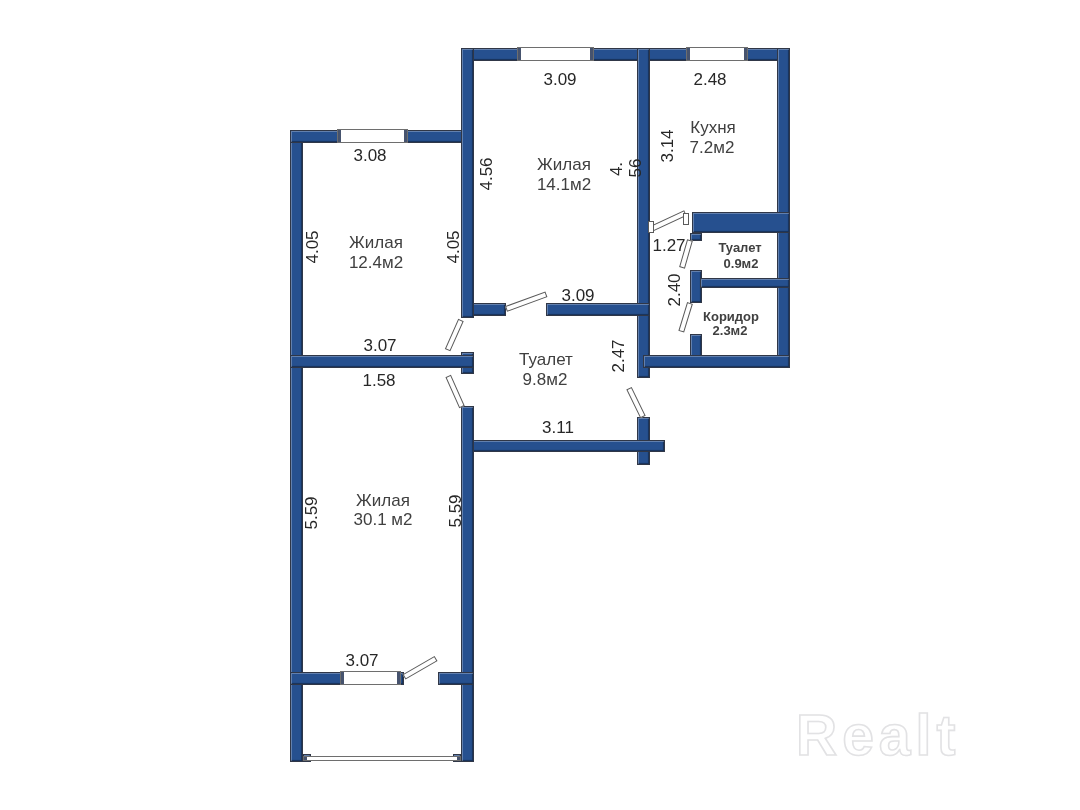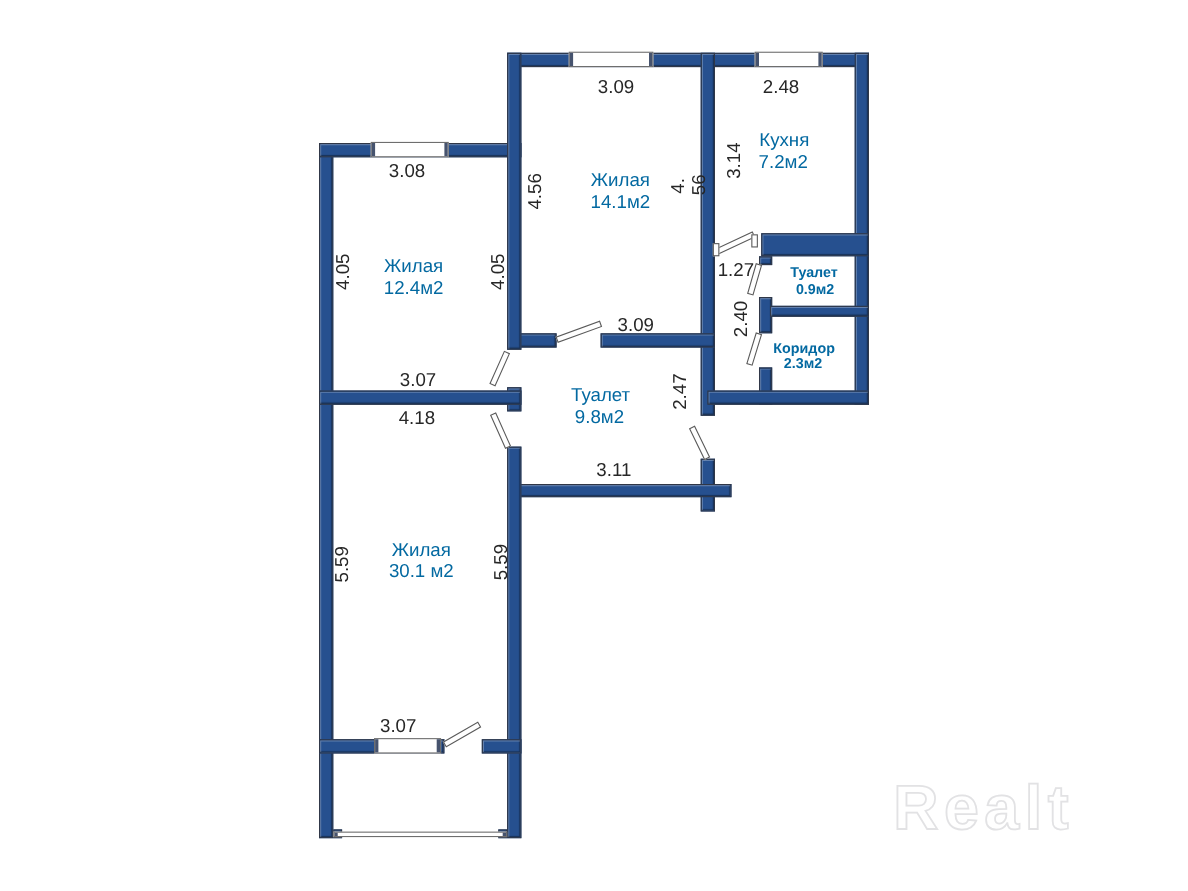--- a/index.html
+++ b/index.html
@@ -7,27 +7,27 @@
        font-family:"Liberation Sans", sans-serif;}
   #plan{position:absolute;left:0;top:0;width:1080px;height:810px;}
   .wall{position:absolute;background:#26508f;box-sizing:border-box;
         border:1px solid #303747;
         box-shadow:inset 1px 1px 0 rgba(255,255,255,.28), inset -1px -1px 1px rgba(0,0,0,.38);}
   .window{position:absolute;background:#fff;box-sizing:border-box;border:1px solid #6e6e6e;}
   .window::before,.window::after{content:"";position:absolute;top:0;bottom:0;width:3px;background:#46536e;}
   .window::before{left:0}
   .window::after{right:0}
   .leaf{position:absolute;background:#fefefe;box-sizing:border-box;border:1px solid #5a5a5a;}
-  .lbl{position:absolute;transform:translate(-50%,-50%);font-size:17px;color:#0369a1;
+  .lbl{position:absolute;transform:translate(-50%,-50%);font-size:17px;color:#404040;
        white-space:nowrap;line-height:1;}
   .lbl.v{transform:translate(-50%,-50%) rotate(-90deg);}
   .lbl.sm{font-size:13px;font-weight:bold;}
   .dim{color:#272727;}
   #watermark{position:absolute;left:796px;top:702px;font-size:57px;font-weight:bold;
-             letter-spacing:5px;color:#ffffff;margin-left:16px;-webkit-text-stroke:1.6px #e2e2e4;}
+             letter-spacing:5px;color:#ffffff;-webkit-text-stroke:1.6px #e2e2e4;}
 </style>
 </head>
 <body>
 
 <div id="plan">
   <div id="geo">
       <div class="wall" style="left: 461px; top: 48px; width: 329px; height: 13px;"></div>
       <div class="wall" style="left: 777px; top: 48px; width: 13px; height: 320px;"></div>
       <div class="wall" style="left: 637px; top: 48px; width: 13px; height: 330px;"></div>
       <div class="wall" style="left: 637px; top: 417px; width: 13px; height: 48px;"></div>
@@ -90,21 +90,21 @@
     <div class="lbl dim v" style="left:486px;top:174px">4.56</div>
     <div class="lbl dim v" style="left:616px;top:169px">4.</div>
     <div class="lbl dim v" style="left:635px;top:168px">56</div>
     <div class="lbl dim v" style="left:667px;top:146px">3.14</div>
     <div class="lbl dim v" style="left:312px;top:247px">4.05</div>
     <div class="lbl dim v" style="left:453px;top:247px">4.05</div>
     <div class="lbl dim" style="left:669px;top:245px">1.27</div>
     <div class="lbl dim v" style="left:674px;top:290px">2.40</div>
     <div class="lbl dim" style="left:578px;top:295px">3.09</div>
     <div class="lbl dim" style="left:380px;top:345px">3.07</div>
-    <div class="lbl dim" style="left:379px;top:380px">4.18</div>
+    <div class="lbl dim" style="left:379px;top:380px">1.58</div>
     <div class="lbl dim v" style="left:618px;top:356px">2.47</div>
     <div class="lbl dim" style="left:558px;top:427px">3.11</div>
     <div class="lbl dim v" style="left:311px;top:513px">5.59</div>
     <div class="lbl dim v" style="left:455px;top:511px">5.59</div>
     <div class="lbl dim" style="left:362px;top:660px">3.07</div>
   </div>
 
   <div id="watermark">Realt</div>
 </div>
 

